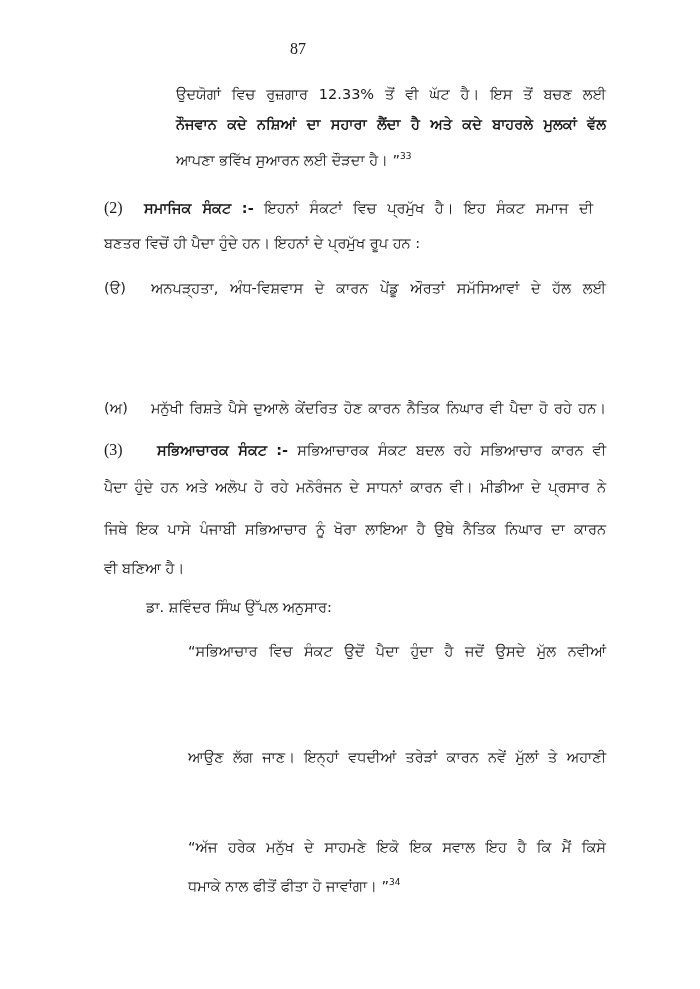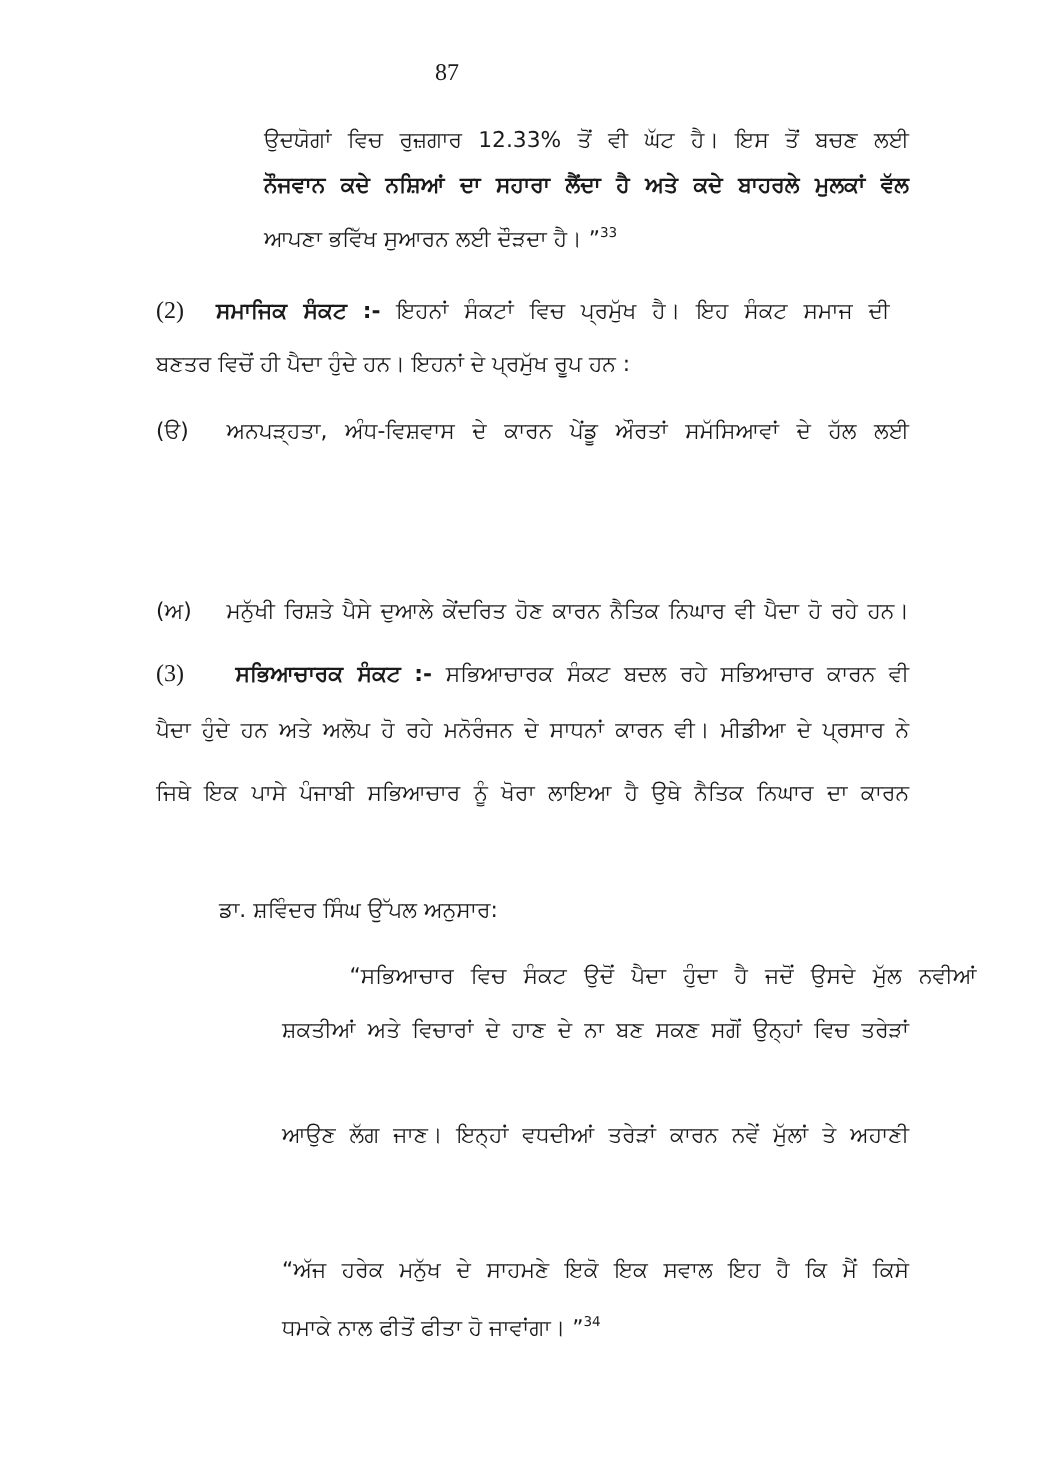--- a/index.html
+++ b/index.html
@@ -79,22 +79,22 @@
   <div class="marker gm" style="left:104px; top:278px;">(ੳ)</div>
   <div class="line" style="left:151px; top:278px; width:455px;">ਅਨਪੜ੍ਹਤਾ, ਅੰਧ-ਵਿਸ਼ਵਾਸ ਦੇ ਕਾਰਨ ਪੇਂਡੂ ਔਰਤਾਂ ਸਮੱਸਿਆਵਾਂ ਦੇ ਹੱਲ ਲਈ</div>
 
   <div class="marker gm" style="left:104px; top:398px;">(ਅ)</div>
   <div class="line" style="left:151px; top:398px; width:455px;">ਮਨੁੱਖੀ ਰਿਸ਼ਤੇ ਪੈਸੇ ਦੁਆਲੇ ਕੇਂਦਰਿਤ ਹੋਣ ਕਾਰਨ ਨੈਤਿਕ ਨਿਘਾਰ ਵੀ ਪੈਦਾ ਹੋ ਰਹੇ ਹਨ।</div>
 
   <div class="marker" style="left:104px; top:440px;">(3)</div>
   <div class="line" style="left:157px; top:440px; width:449px;"><span class="heading">ਸਭਿਆਚਾਰਕ ਸੰਕਟ</span> <span class="heading">:-</span> <span>ਸਭਿਆਚਾਰਕ ਸੰਕਟ ਬਦਲ ਰਹੇ ਸਭਿਆਚਾਰ ਕਾਰਨ ਵੀ</span></div>
   <div class="line" style="left:104px; top:477px; width:502px;">ਪੈਦਾ ਹੁੰਦੇ ਹਨ ਅਤੇ ਅਲੋਪ ਹੋ ਰਹੇ ਮਨੋਰੰਜਨ ਦੇ ਸਾਧਨਾਂ ਕਾਰਨ ਵੀ। ਮੀਡੀਆ ਦੇ ਪ੍ਰਸਾਰ ਨੇ</div>
   <div class="line" style="left:104px; top:519px; width:502px;">ਜਿਥੇ ਇਕ ਪਾਸੇ ਪੰਜਾਬੀ ਸਭਿਆਚਾਰ ਨੂੰ ਖੋਰਾ ਲਾਇਆ ਹੈ ਉਥੇ ਨੈਤਿਕ ਨਿਘਾਰ ਦਾ ਕਾਰਨ</div>
+  <div class="line last" style="left:104px; top:558px; width:502px;">ਵੀ ਬਣਿਆ ਹੈ।</div>
 
   <div class="line last" style="left:146px; top:597px; width:300px;">ਡਾ. ਸ਼ਵਿੰਦਰ ਸਿੰਘ ਉੱਪਲ ਅਨੁਸਾਰ:</div>
 
-  <div class="line" style="left:188px; top:641px; width:418px;margin-left:45px;">“ਸਭਿਆਚਾਰ ਵਿਚ ਸੰਕਟ ਉਦੋਂ ਪੈਦਾ ਹੁੰਦਾ ਹੈ ਜਦੋਂ ਉਸਦੇ ਮੁੱਲ ਨਵੀਆਂ</div>
-  <div class="line" style="left:188px; top:677px; width:418px;">ਸ਼ਕਤੀਆਂ ਅਤੇ ਵਿਚਾਰਾਂ ਦੇ ਹਾਣ ਦੇ ਨਾ ਬਣ ਸਕਣ ਸਗੋਂ ਉਨ੍ਹਾਂ ਵਿਚ ਤਰੇੜਾਂ</div>
+  <div class="line" style="left:188px; top:641px; width:418px;">“ਸਭਿਆਚਾਰ ਵਿਚ ਸੰਕਟ ਉਦੋਂ ਪੈਦਾ ਹੁੰਦਾ ਹੈ ਜਦੋਂ ਉਸਦੇ ਮੁੱਲ ਨਵੀਆਂ</div>
   <div class="line" style="left:188px; top:719px; width:418px;margin-top:28px;">ਆਉਣ ਲੱਗ ਜਾਣ। ਇਨ੍ਹਾਂ ਵਧਦੀਆਂ ਤਰੇੜਾਂ ਕਾਰਨ ਨਵੇਂ ਮੁੱਲਾਂ ਤੇ ਅਹਾਣੀ</div>
   <div class="line" style="left:188px; top:837px; width:418px;">“ਅੱਜ ਹਰੇਕ ਮਨੁੱਖ ਦੇ ਸਾਹਮਣੇ ਇਕੋ ਇਕ ਸਵਾਲ ਇਹ ਹੈ ਕਿ ਮੈਂ ਕਿਸੇ</div>
   <div class="line last" style="left:188px; top:876px; width:418px;"><span>ਧਮਾਕੇ ਨਾਲ ਫੀਤੋਂ ਫੀਤਾ ਹੋ ਜਾਵਾਂਗਾ। ”</span><span class="sup">34</span></div>
 
 </div>
 
 </body></html>

